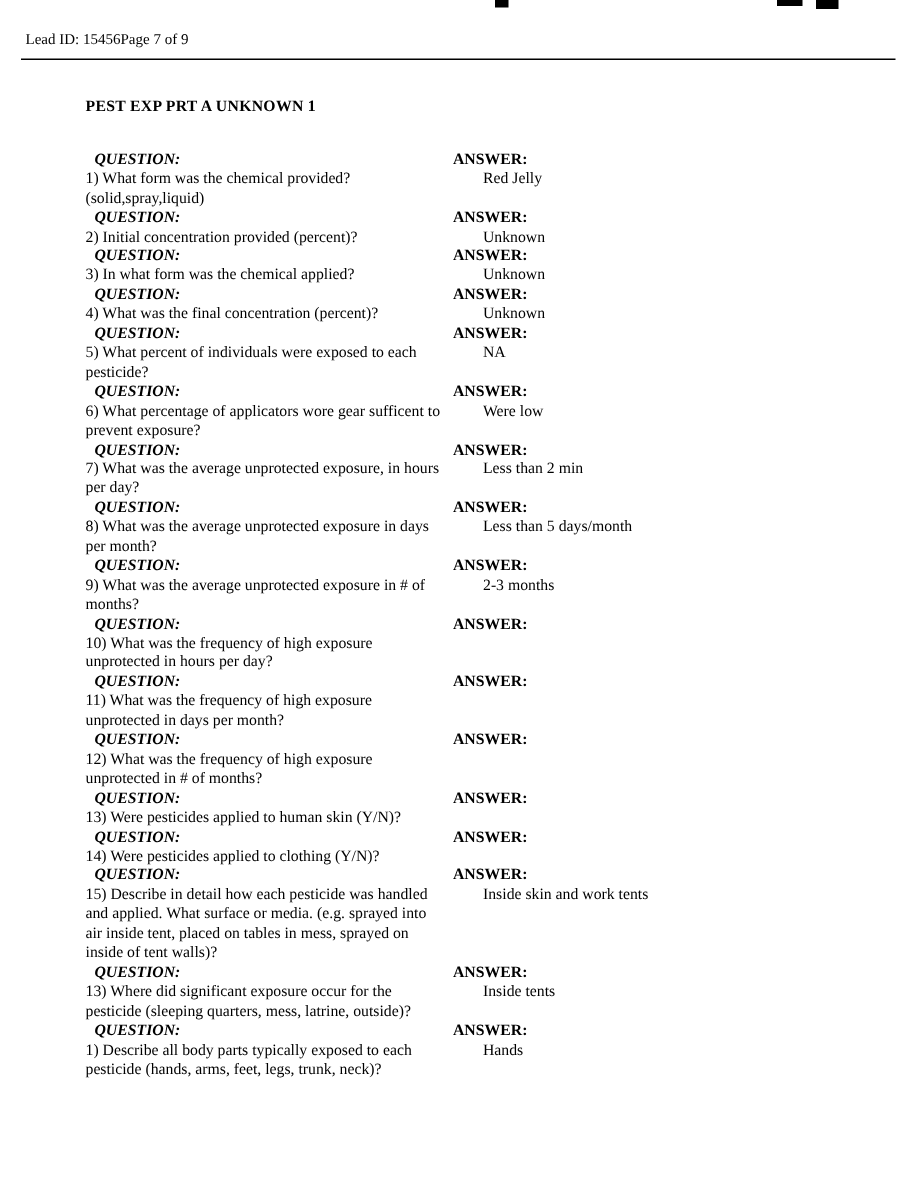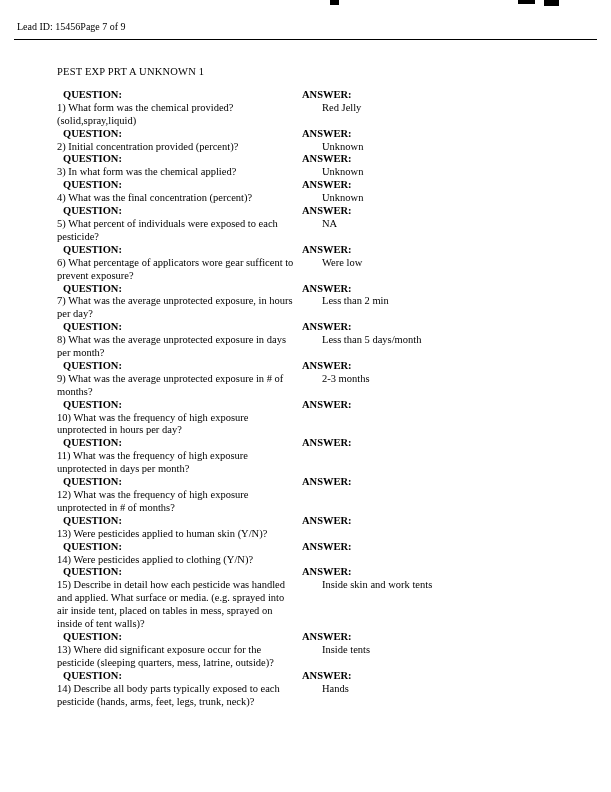--- a/index.html
+++ b/index.html
@@ -38,34 +38,35 @@
   }
   .doc {
     position: absolute;
     top: 66px;
     left: 57px;
     width: 505px;
     font-size: 10.5px;
     line-height: 12.9px;
   }
   .doc-title {
-    font-weight: normal;
+    font-weight: bold;
     font-size: 10.5px;
     letter-spacing: 0.2px;
-    margin-bottom: 10px;
+    margin-bottom: 22px;
   }
   .qa-row {
     display: grid;
     grid-template-columns: 245px 1fr;
     column-gap: 0;
   }
   .q-cell { padding-right: 8px; }
   .q-label {
     font-weight: bold;
     padding-left: 6px;
+    font-style: italic;
   }
   .a-label {
     font-weight: bold;
   }
   .q-text, .a-text {
     white-space: normal;
   }
   .a-text { min-height: 0; margin-left: 20px; }
 </style>
 </head>
@@ -256,21 +257,21 @@
     </div>
     <div class="a-cell">
       <div class="a-label">ANSWER:</div>
       <div class="a-text">Inside tents</div>
     </div>
   </div>
 
   <div class="qa-row">
     <div class="q-cell">
       <div class="q-label">QUESTION:</div>
-      <div class="q-text">14) Describe all body parts typically exposed to each pesticide (hands, arms, feet, legs, trunk, neck)?</div>
+      <div class="q-text">1) Describe all body parts typically exposed to each pesticide (hands, arms, feet, legs, trunk, neck)?</div>
     </div>
     <div class="a-cell">
       <div class="a-label">ANSWER:</div>
       <div class="a-text">Hands</div>
     </div>
   </div>
 </div>
 </div>
 
 </body></html>

